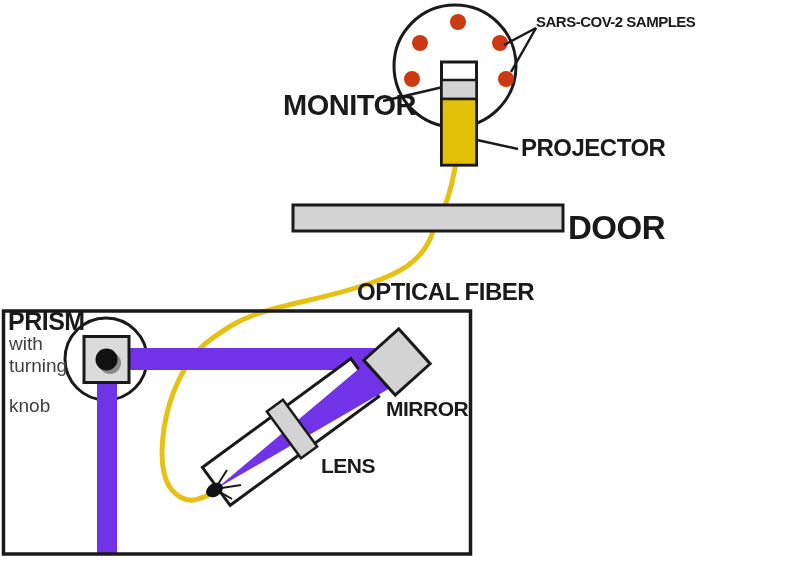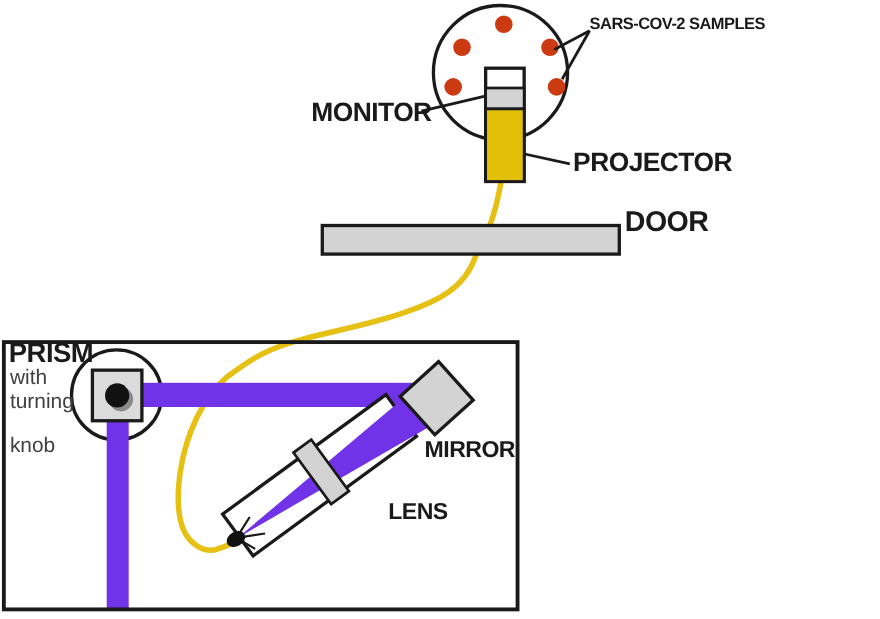--- a/index.html
+++ b/index.html
@@ -82,30 +82,31 @@
     <rect x="373.5" y="338.5" width="47" height="47" transform="rotate(48 397 362)" stroke="#1a1a1a" stroke-width="3" fill="#D3D3D3"></rect>
 
     <path d="M 215,489 L 227,470 M 215,489 L 241,485 M 215,489 L 232,499" stroke="#1a1a1a" stroke-width="2" fill="none"></path>
     <ellipse cx="214.5" cy="490" rx="9" ry="6.5" transform="rotate(-30 214.5 490)" fill="#111111"></ellipse>
 
     <rect x="3.5" y="311" width="467" height="243" fill="none" stroke="#1a1a1a" stroke-width="3.5"></rect>
   </svg>
 
   <div class="label" style="left:536px;top:14px;font-size:15px;">SARS-COV-2 SAMPLES</div>
 
-  <div class="label" style="left:283px;top:91px;font-size:24px;">MONITOR</div>
+  <div class="label" style="left:283px;top:91px;font-size:29px;">MONITOR</div>
 
   <div class="label" style="left:521px;top:136px;font-size:24px;">PROJECTOR</div>
 
-  <div class="label" style="left:568px;top:188px;font-size:26px;">DOOR</div>
+  <div class="label" style="left:568px;top:211px;font-size:33px;">DOOR</div>
 
+  <div class="label" style="left:357px;top:280px;font-size:24px;">OPTICAL FIBER</div>
 
   <div class="label" style="left:8px;top:309px;font-size:25px;">PRISM</div>
   <div class="sublabel" style="left:9px;top:333px;">with</div>
   <div class="sublabel" style="left:9px;top:355px;">turning</div>
   <div class="sublabel" style="left:9px;top:395px;">knob</div>
 
   <div class="label" style="left:386px;top:398px;font-size:21px;">MIRROR</div>
 
-  <div class="label" style="left:321px;top:455px;font-size:21px;margin-left:32px;">LENS</div>
+  <div class="label" style="left:321px;top:455px;font-size:21px;">LENS</div>
 
 
 </div>
 
 </body></html>

